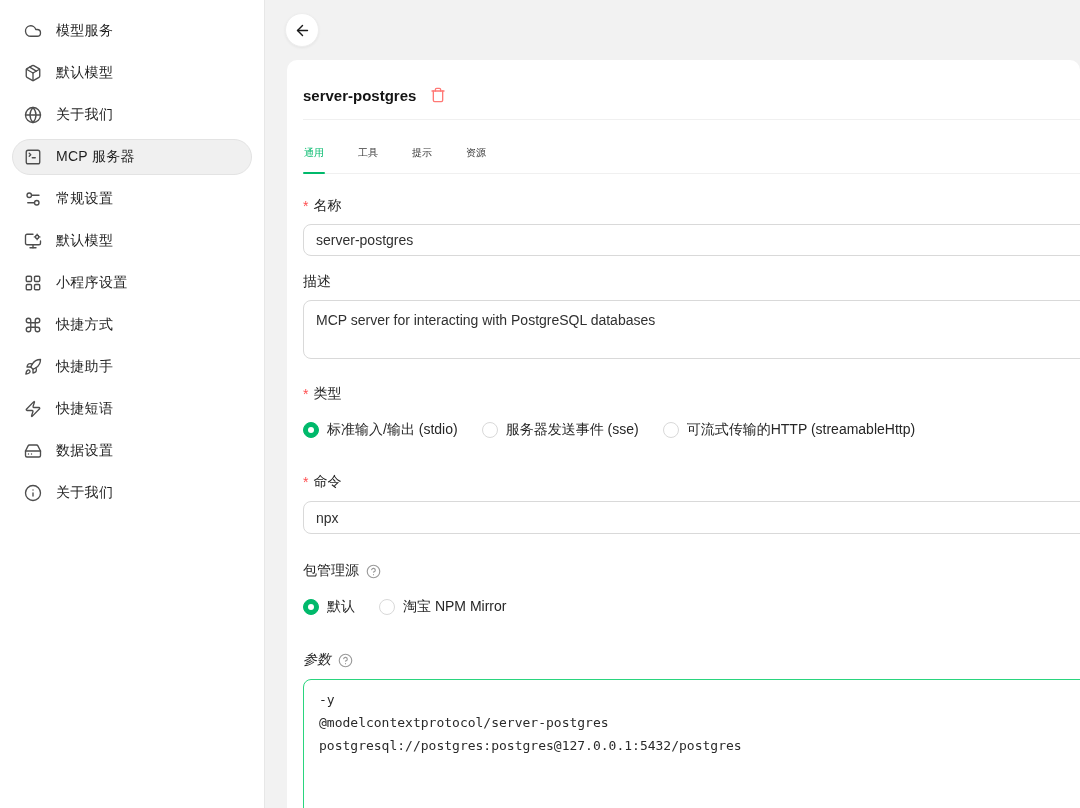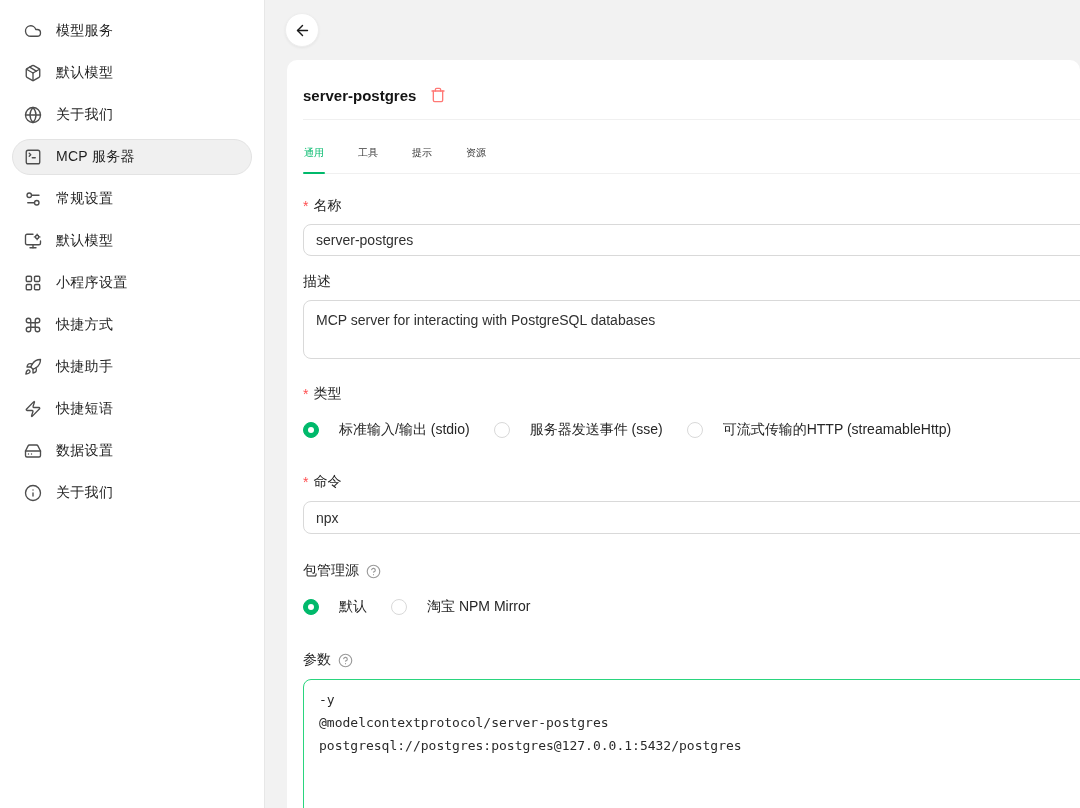--- a/index.html
+++ b/index.html
@@ -37,36 +37,36 @@
   .tabs { display:flex; gap:32px; border-bottom:1px solid #f0f0f0; width:800px; }
   .tab { padding:26px 1px 13px; font-size:10px; color:#3a3a3a; position:relative; cursor:pointer; }
   .tab.active { color:#00b96b; font-weight:500; }
   .tab.active::after { content:""; position:absolute; left:0; right:0; bottom:-1px; height:2px;
     background:#00b96b; border-radius:2px; }
 
   
   .fld-label { height:20px; display:flex; align-items:center; font-size:14px; color:#262626; }
   .req { color:#ff4d4f; margin-right:5px; font-size:14px; }
   .mt22 { margin-top:22px; } .mt25 { margin-top:25px; } .mt27 { margin-top:27px; }
-  .mt28 { margin-top:16px; } .mt32 { margin-top:32px; } .mt33 { margin-top:33px; }
+  .mt28 { margin-top:16px; } .mt32 { margin-top:32px; } .mt33 { margin-top:33px;font-style:italic; }
 
   .text-input { display:block; margin-top:8px; width:800px; height:32px; border:1px solid #d9d9d9;
     border-radius:8px; padding:0 12px; font-size:14px; color:#303030; outline:none; background:#fff;
     font-family:"Liberation Sans", sans-serif; }
   .cmd-input { margin-top:9px; height:33px; }
   .textarea { display:block; margin-top:8px; width:800px; border:1px solid #d9d9d9; border-radius:8px;
     padding:9px 12px; font-size:14px; color:#303030; resize:none; outline:none; overflow:hidden;
     background:#fff; font-family:"Liberation Sans", sans-serif; line-height:20px; }
   .desc-area { height:59px; }
   .args-area { margin-top:9px; height:160px; border:1px solid #2ad57e;
     font-family:"DejaVu Sans Mono", monospace; font-size:13px; line-height:23px; padding:8px 15px;
     color:#2a2a2a; white-space:pre; }
 
   .radio-row { margin-top:16px; display:flex; align-items:center; height:20px; }
-  .radio-opt { display:flex; align-items:center; gap:20px; margin-right:24px; cursor:pointer;
+  .radio-opt { display:flex; align-items:center; gap:8px; margin-right:24px; cursor:pointer;
     font-size:14px; color:#262626; white-space:nowrap; }
   .radio-circle { width:16px; height:16px; border-radius:50%; border:1px solid #d9d9d9;
     background:#fff; position:relative; flex:none; }
   .radio-opt.selected .radio-circle { background:#00b96b; border-color:#00b96b; }
   .radio-opt.selected .radio-circle::after { content:""; position:absolute; left:50%; top:50%;
     transform:translate(-50%,-50%); width:6px; height:6px; border-radius:50%; background:#fff; }
 
   .help-icon { width:15px; height:15px; color:#9a9a9a; margin-left:7px; cursor:pointer; display:flex; }
   .help-icon svg { width:15px; height:15px; }
 </style>

